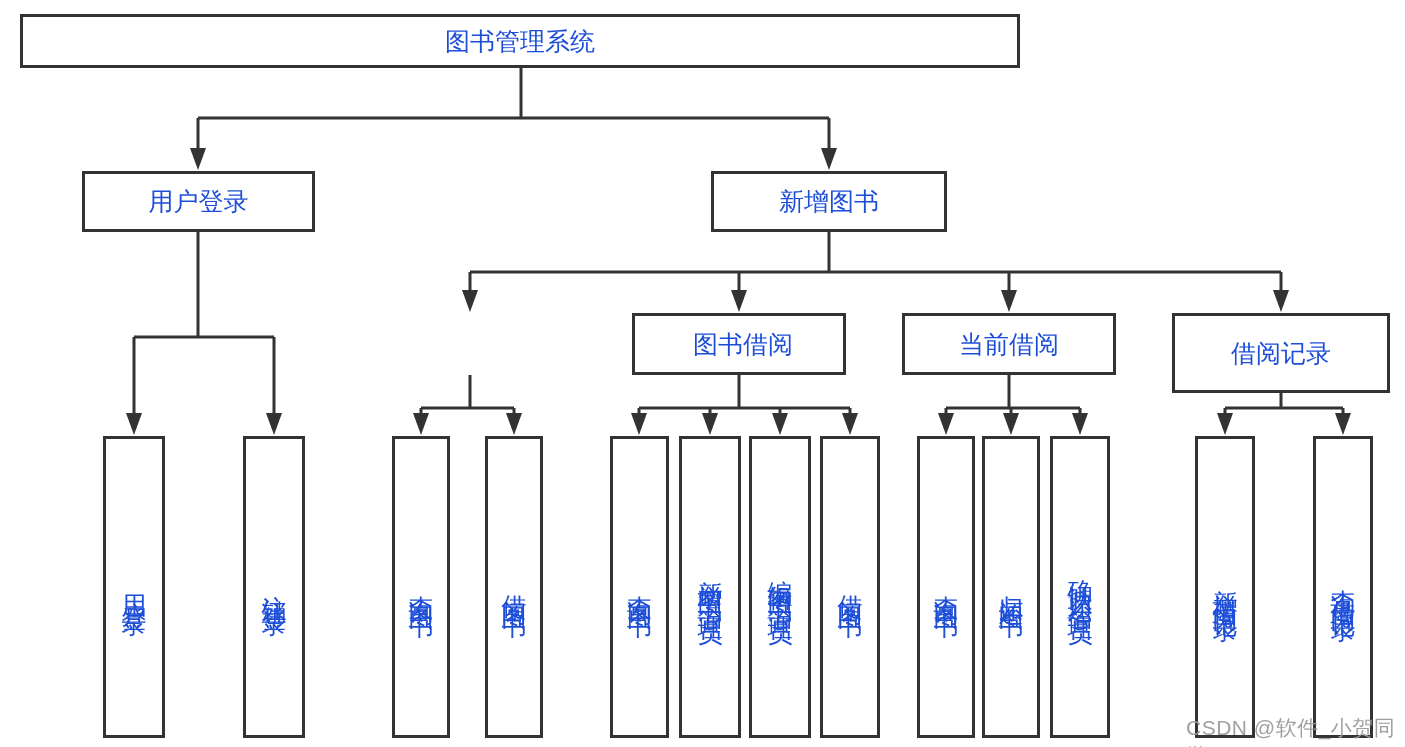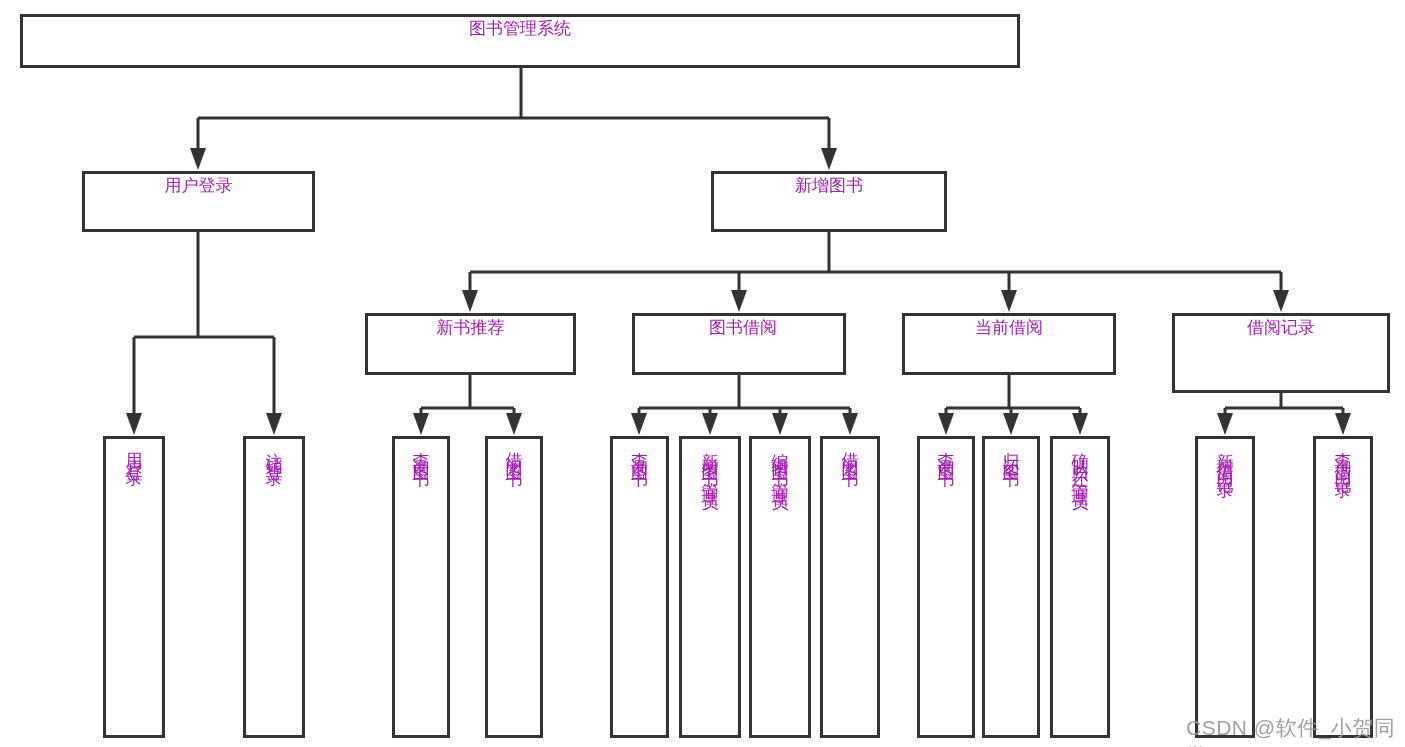--- a/index.html
+++ b/index.html
@@ -1,22 +1,22 @@
 <!DOCTYPE html>
 <html><head>
 <meta charset="utf-8">
 <style>
   html,body{margin:0;padding:0;background:#ffffff;}
   body{font-family:"Liberation Sans","DejaVu Sans",sans-serif;}
   .stage{position:relative;width:1405px;height:747px;background:#ffffff;overflow:hidden;}
   .wires{position:absolute;left:0;top:0;width:1405px;height:747px;}
   .box{
     position:absolute;box-sizing:border-box;background:#ffffff;
-    border:3px solid #333333;color:#a21caf;font-size:17px;
-    display:flex;justify-content:center;z-index:2;
+    border:3px solid #333333;color:#1d4ed8;font-size:25px;
+    display:flex;align-items:center;justify-content:center;z-index:2;
   }
   .leaf{top:436px;height:302px;}
   .leaf .vtext{
     writing-mode:vertical-rl;text-orientation:mixed;
     letter-spacing:6px;line-height:1;white-space:nowrap;
   }
   
   .n-root{left:20px;top:14px;width:1000px;height:54px;}
   .n-user{left:82px;top:171px;width:233px;height:61px;}
   .n-books{left:711px;top:171px;width:236px;height:61px;}
@@ -96,23 +96,20 @@
     <span>图书管理系统</span>
   </div>
 
   <div class="box n-user">
     <span>用户登录</span>
   </div>
   <div class="box n-books">
     <span>新增图书</span>
   </div>
 
-  <div class="box n-recommend">
-    <span>新书推荐</span>
-  </div>
   <div class="box n-borrowing">
     <span>图书借阅</span>
   </div>
   <div class="box n-current">
     <span>当前借阅</span>
   </div>
   <div class="box n-records">
     <span>借阅记录</span>
   </div>
 

